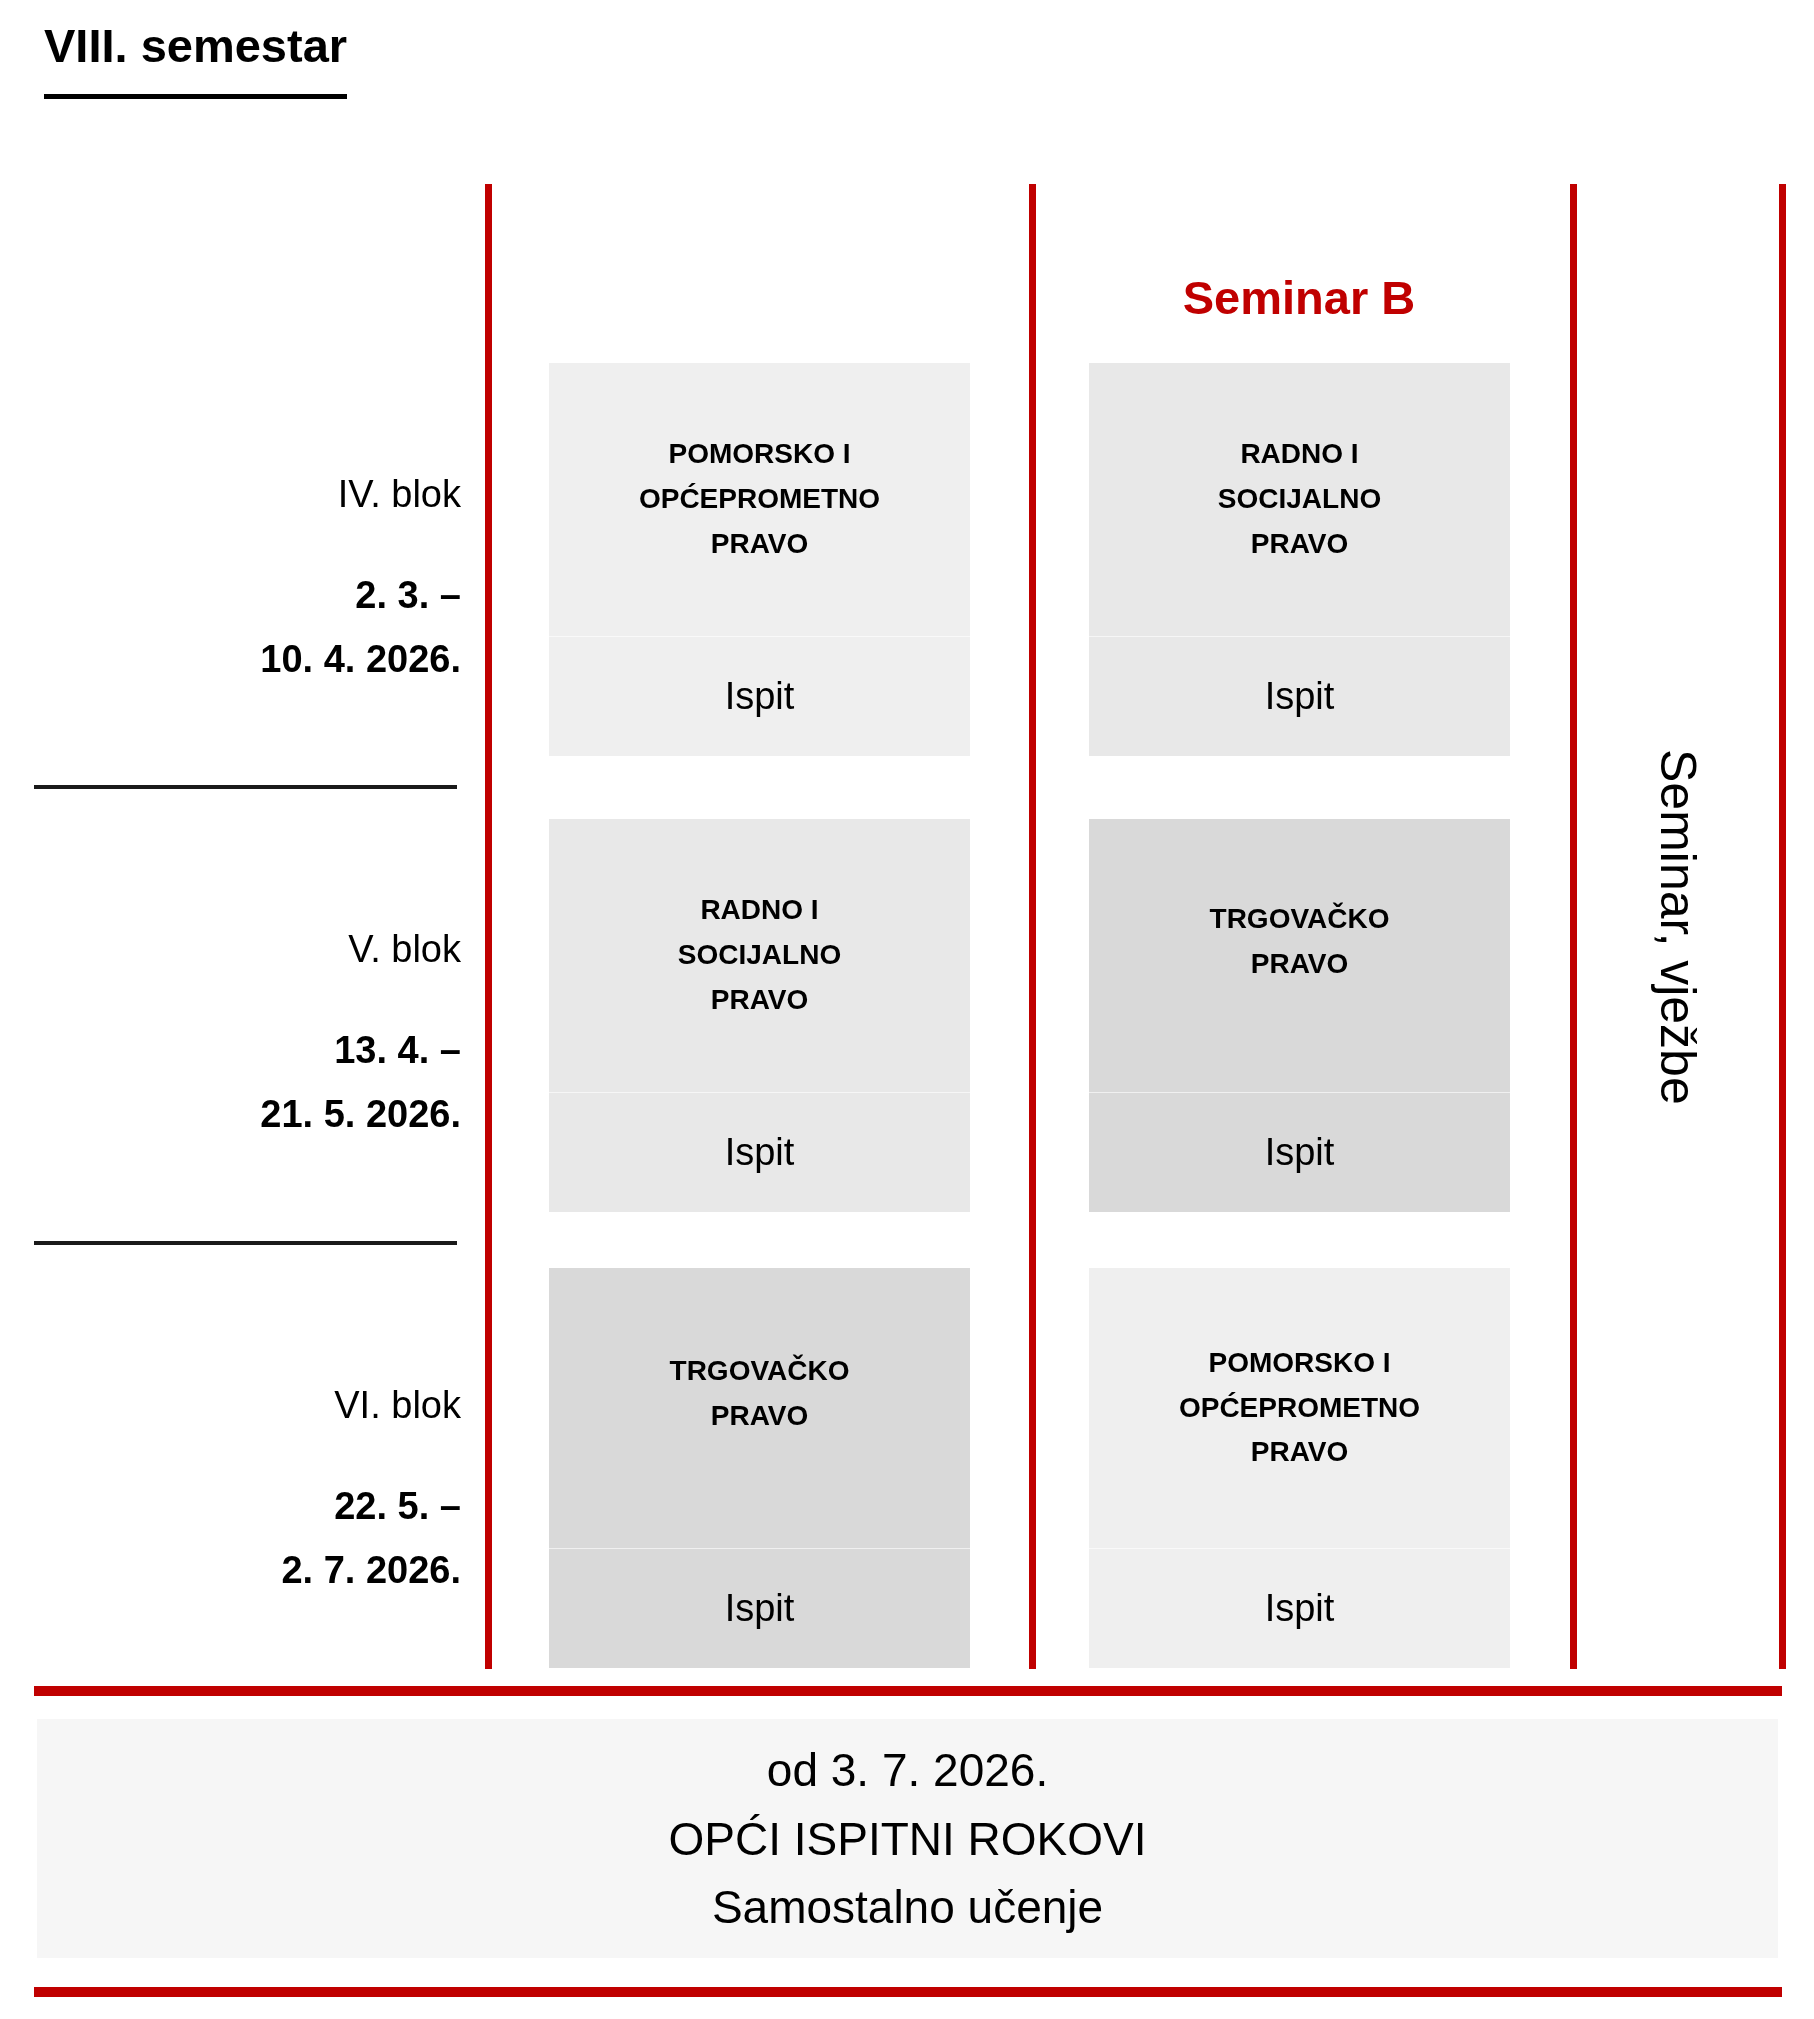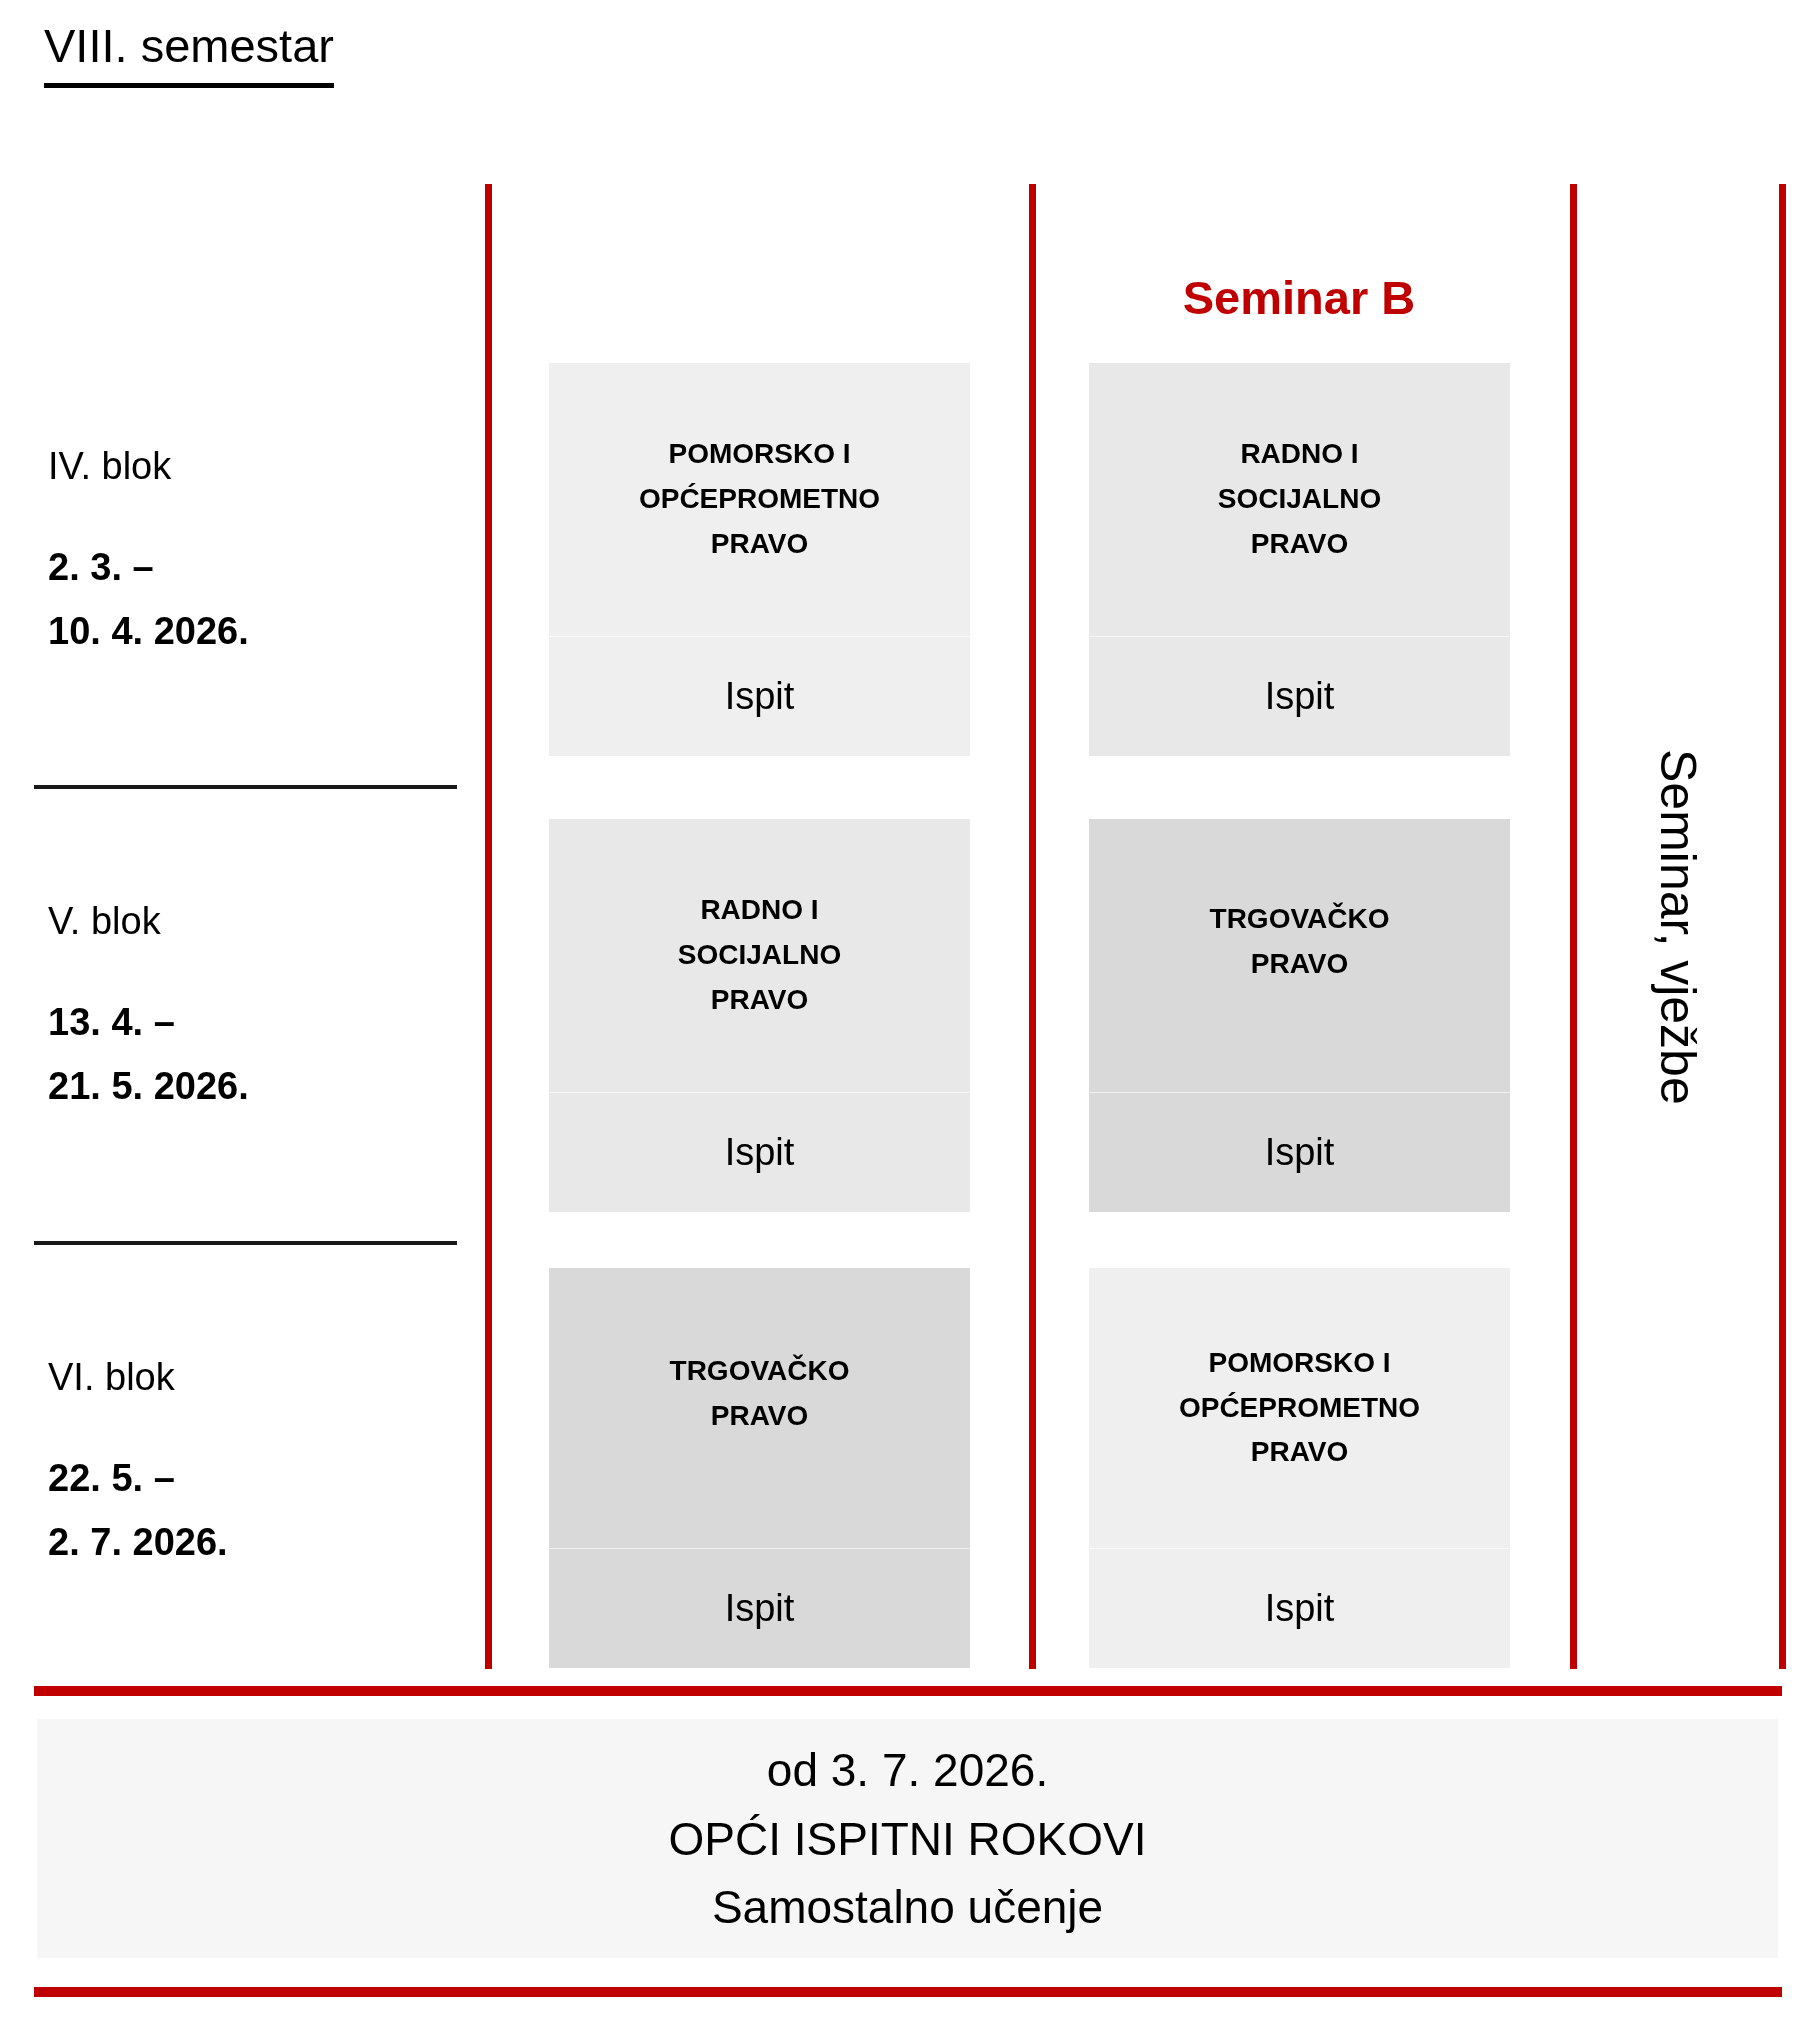--- a/index.html
+++ b/index.html
@@ -10,22 +10,22 @@
     --footer-bg:#f6f6f6;
     --line-black:#1a1a1a;
   }
   *{margin:0;padding:0;box-sizing:border-box;}
   html,body{background:#ffffff;}
   body{font-family:"Liberation Sans", sans-serif;color:#000;}
   #canvas{position:relative;width:1814px;height:2020px;background:#fff;overflow:hidden;}
 
   .page-title{
     position:absolute;left:44px;top:17.6px;
-    font-size:47px;font-weight:normal;
-    display:inline-block;border-bottom:5.6px solid #000;padding-bottom:10px;
+    font-size:47px;font-weight:bold;
+    display:inline-block;border-bottom:5.6px solid #000;padding-bottom:21px;
     letter-spacing:0px;
   }
 
   .vline{position:absolute;top:184px;height:1485px;width:7.2px;background:var(--accent-red);}
   .vline.v1{left:485px;}
   .vline.v2{left:1029px;}
   .vline.v3{left:1570px;}
   .vline.v4{left:1779px;}
 
   .col-header{
@@ -34,22 +34,23 @@
     font-size:47px;font-weight:bold;color:var(--accent-red);
   }
   .col-header.a{left:492px;width:529px;}
   .col-header.b{left:1036px;width:526px;}
 
   .block-sep{position:absolute;left:34px;width:423px;height:4px;background:var(--line-black);}
   .block-sep.s1{top:785px;}
   .block-sep.s2{top:1241px;}
 
   .block-label{
-    position:absolute;left:48px;width:425px;
-    text-align:left;
+    position:absolute;left:36px;width:425px;
+    text-align:right;
+    margin-top:28px;
   }
   .block-label.bl1{top:445px;}
   .block-label.bl2{top:900px;}
   .block-label.bl3{top:1356px;}
   .blok-name{font-size:38px;font-weight:normal;margin-bottom:48px;}
   .date-line{font-size:38px;font-weight:bold;line-height:1.68;}
 
   .cell{
     position:absolute;width:421px;
     display:flex;flex-direction:column;

